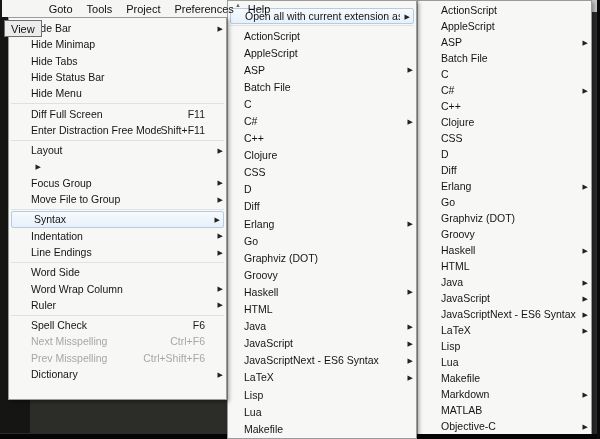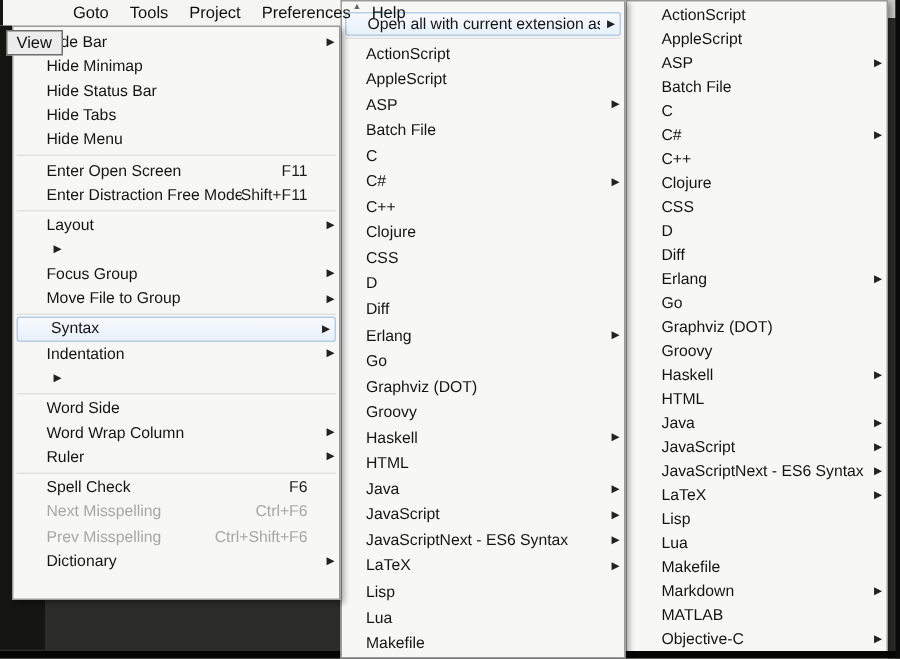--- a/index.html
+++ b/index.html
@@ -283,34 +283,34 @@
   <div id="view-menu" class="panel">
       <div class="mi">
         <span class="lab">Side Bar</span>
         <span class="ar">▶</span>
       </div>
       <div class="mi">
         <span class="lab">Hide Minimap</span>
         <span class="ar"></span>
       </div>
       <div class="mi">
+        <span class="lab">Hide Tabs</span>
+        <span class="ar"></span>
+      </div>
+      <div class="mi">
         <span class="lab">Hide Status Bar</span>
         <span class="ar"></span>
       </div>
       <div class="mi">
-        <span class="lab">Hide Tabs</span>
-        <span class="ar"></span>
-      </div>
-      <div class="mi">
         <span class="lab">Hide Menu</span>
         <span class="ar"></span>
       </div>
       <div class="sep"></div>
       <div class="mi">
-        <span class="lab">Enter Open Screen</span>
+        <span class="lab">Diff Full Screen</span>
         <span class="sc">F11</span>
         <span class="ar"></span>
       </div>
       <div class="mi">
         <span class="lab">Enter Distraction Free Mode</span>
         <span class="sc">Shift+F11</span>
         <span class="ar"></span>
       </div>
       <div class="sep"></div>
       <div class="mi">
@@ -331,20 +331,21 @@
       <div class="sep"></div>
       <div class="mi hl">
         <span class="lab">Syntax</span>
         <span class="ar">▶</span>
       </div>
       <div class="mi">
         <span class="lab">Indentation</span>
         <span class="ar">▶</span>
       </div>
       <div class="mi">
+        <span class="lab">Line Endings</span>
         <span class="ar">▶</span>
       </div>
       <div class="sep"></div>
       <div class="mi">
         <span class="lab">Word Side</span>
         <span class="ar"></span>
       </div>
       <div class="mi">
         <span class="lab">Word Wrap Column</span>
         <span class="ar">▶</span>

